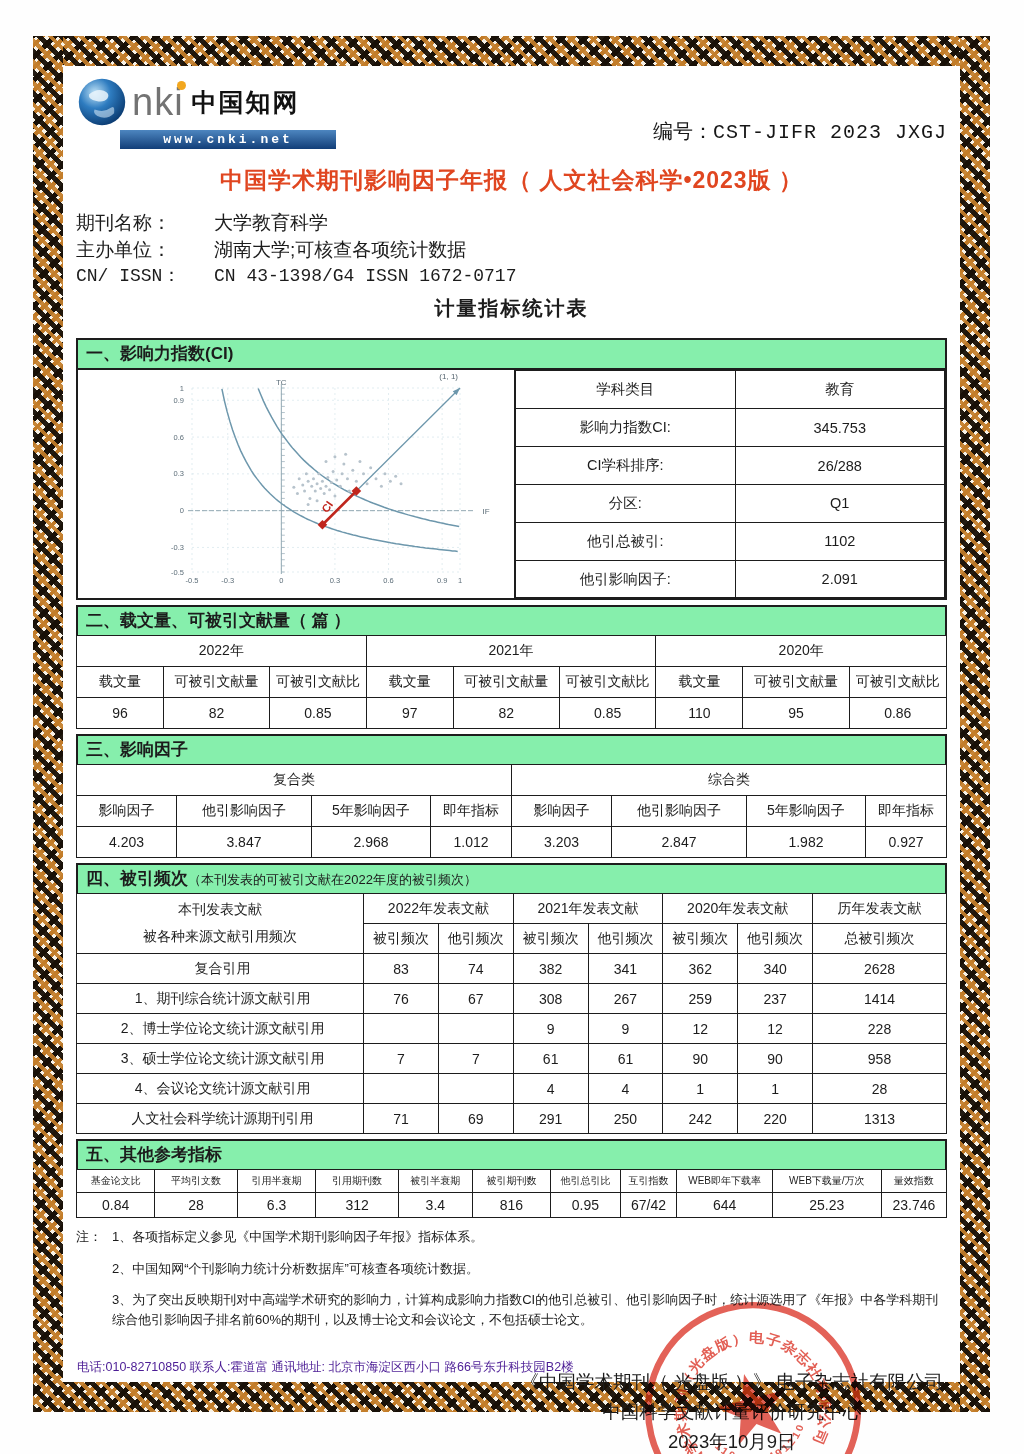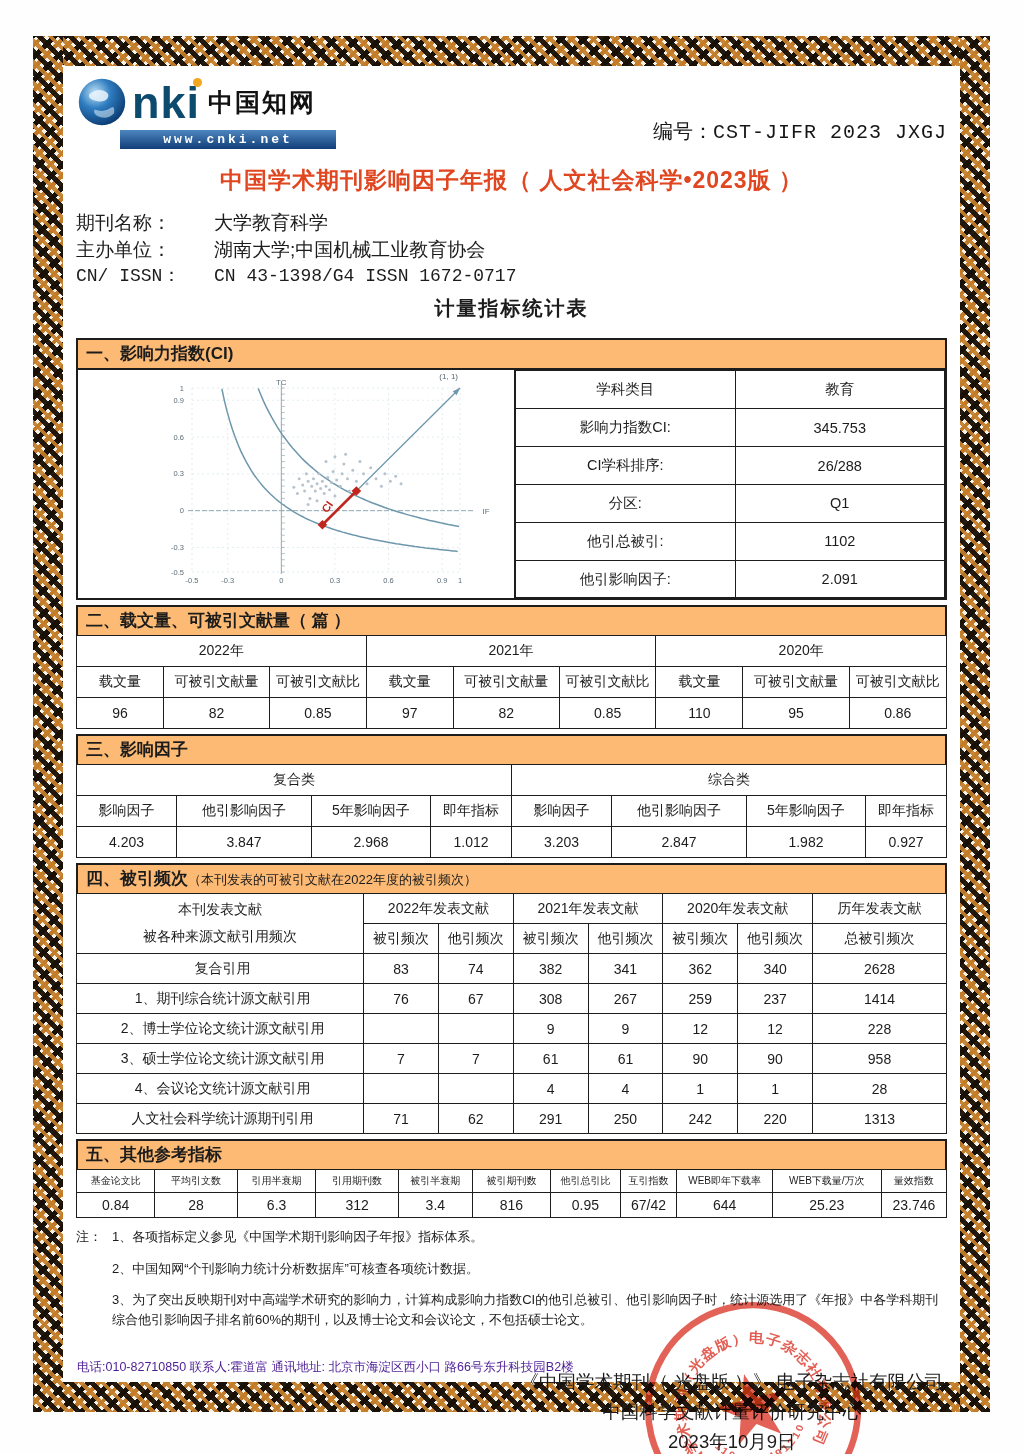--- a/index.html
+++ b/index.html
@@ -17,21 +17,21 @@
   .band.left{left:33px;top:36px;width:30px;height:1376px;}
   .band.right{left:960px;top:36px;width:30px;height:1376px;}
 
   .page-inner{position:absolute;left:63px;top:66px;width:897px;height:1316px;background:#fff;padding:10px 13px 0 13px;box-sizing:border-box;}
 
   
   .hdr{display:flex;justify-content:space-between;align-items:flex-end;}
   .logo{width:300px;}
   .logo-row1{display:flex;align-items:center;gap:4px;}
   .globe{width:52px;height:52px;flex:0 0 auto;}
-  .brand{font-size:45px;font-weight:bold;color:#0c4a6e;letter-spacing:1px;line-height:1;position:relative;}
+  .brand{font-size:38px;font-weight:normal;color:#737373;letter-spacing:1px;line-height:1;position:relative;}
   .idot{position:absolute;right:-2px;top:-2px;width:9px;height:9px;border-radius:50%;background:#f2a71f;}
   .brand-cn{font-size:25px;font-weight:bold;color:#111;margin-left:4px;letter-spacing:2px;}
   .url-bar{margin:2px 0 0 44px;width:216px;height:19px;background:linear-gradient(#4d86c0,#123e78);color:#fff;
     font-family:"Liberation Mono","DejaVu Sans Mono",monospace;font-size:13px;font-weight:bold;letter-spacing:3px;
     display:flex;align-items:center;justify-content:center;}
   .logo-sub{font-size:16px;font-weight:bold;letter-spacing:3.5px;margin-top:5px;color:#0d0d0d;}
   .serial{font-size:20px;padding-bottom:4px;color:#161616;}
   .serial .mono{font-family:"Liberation Mono","DejaVu Sans Mono",monospace;letter-spacing:1px;}
 
   .doc-title{text-align:center;color:#e04620;font-size:23px;font-weight:bold;margin:16px 0 14px 0;letter-spacing:1px;}
@@ -39,21 +39,21 @@
   .jrows{font-size:19px;line-height:1.42;}
   .jrow{display:flex;}
   .jrow .lb{width:138px;flex:0 0 auto;}
   .jrow .vl{font-weight:normal;}
   .mono2{font-family:"Liberation Mono","DejaVu Sans Mono",monospace;font-size:18px;}
 
   .stat-title{text-align:center;font-size:20px;font-weight:bold;margin:6px 0 16px 0;letter-spacing:2px;}
 
   
   .sec{margin-top:5px;}
-  .sec-h{border:2px solid #1d1d1d;border-bottom:none;font-size:17px;font-weight:bold;padding:2px 0 3px 8px;background:#fdba74;}
+  .sec-h{border:2px solid #1d1d1d;border-bottom:none;font-size:17px;font-weight:bold;padding:2px 0 3px 8px;background:#86efac;}
   .sec-h .small{font-weight:normal;font-size:13px;}
   table{width:100%;border-collapse:collapse;table-layout:fixed;}
   th,td{border:1.6px solid #1d1d1d;text-align:center;font-size:14px;font-weight:normal;padding:4px 2px;overflow:hidden;}
 
   
   .s1-body{border:2px solid #1d1d1d;display:flex;height:228px;}
   .s1-chart{width:436px;flex:0 0 auto;border-right:1.6px solid #1d1d1d;display:flex;align-items:center;justify-content:center;}
   .s1-tbl{flex:1;}
   .s1-tbl table{height:100%;}
   .s1-tbl td{font-size:14.5px;}
@@ -115,21 +115,21 @@
 
     <div class="doc-title">中国学术期刊影响因子年报（ 人文社会科学•2023版 ）</div>
 
     <div class="jrows">
       <div class="jrow">
         <span class="lb">期刊名称：</span>
         <span class="vl">大学教育科学</span>
       </div>
       <div class="jrow">
         <span class="lb">主办单位：</span>
-        <span class="vl">湖南大学;中国机械工业教育协会</span>
+        <span class="vl">湖南大学;可核查各项统计数据</span>
       </div>
       <div class="jrow">
         <span class="lb mono2">CN/ ISSN：</span>
         <span class="vl mono2">CN 43-1398/G4 ISSN 1672-0717</span>
       </div>
     </div>
 
     <div class="stat-title">计量指标统计表</div>
 
     <div class="sec">
@@ -458,21 +458,21 @@
               <td></td>
               <td>4</td>
               <td>4</td>
               <td>1</td>
               <td>1</td>
               <td>28</td>
           </tr>
           <tr>
             <td class="lab">人文社会科学统计源期刊引用</td>
             <td>71</td>
-              <td>62</td>
+              <td>69</td>
               <td>291</td>
               <td>250</td>
               <td>242</td>
               <td>220</td>
               <td>1313</td>
           </tr>
         </tbody>
       </table>
     </div>
 

